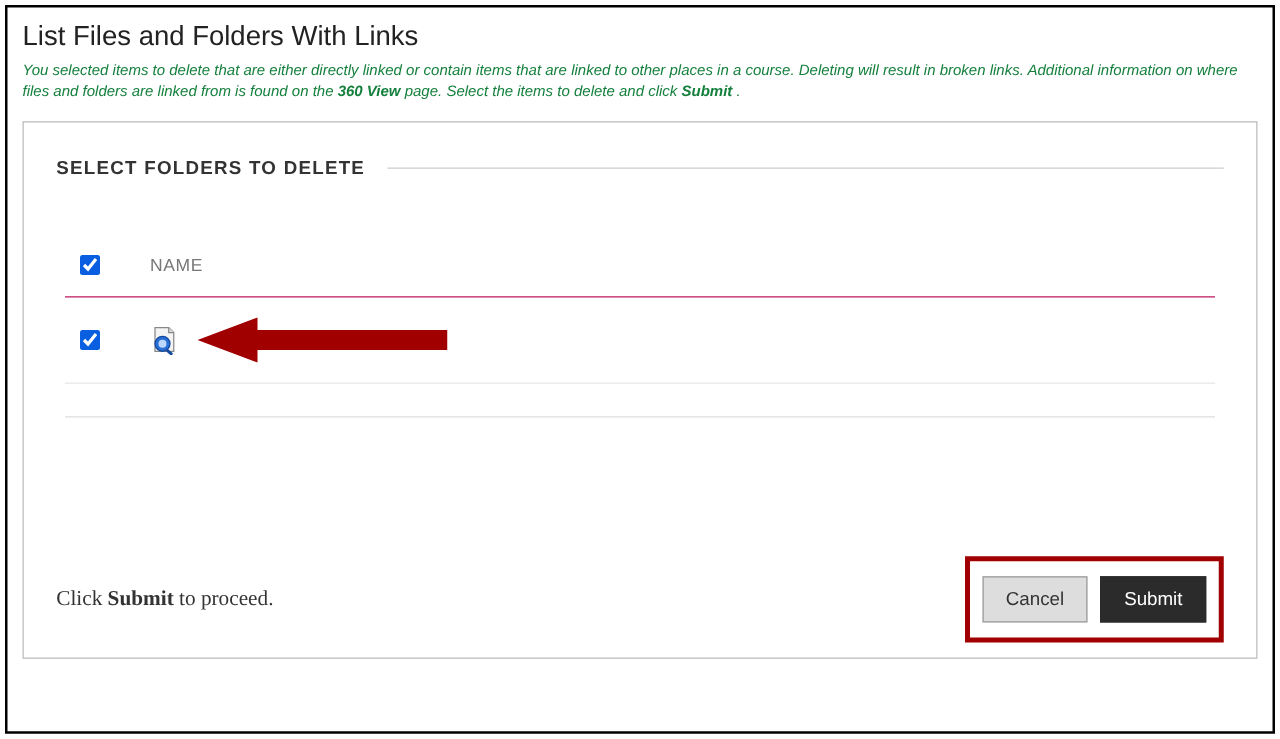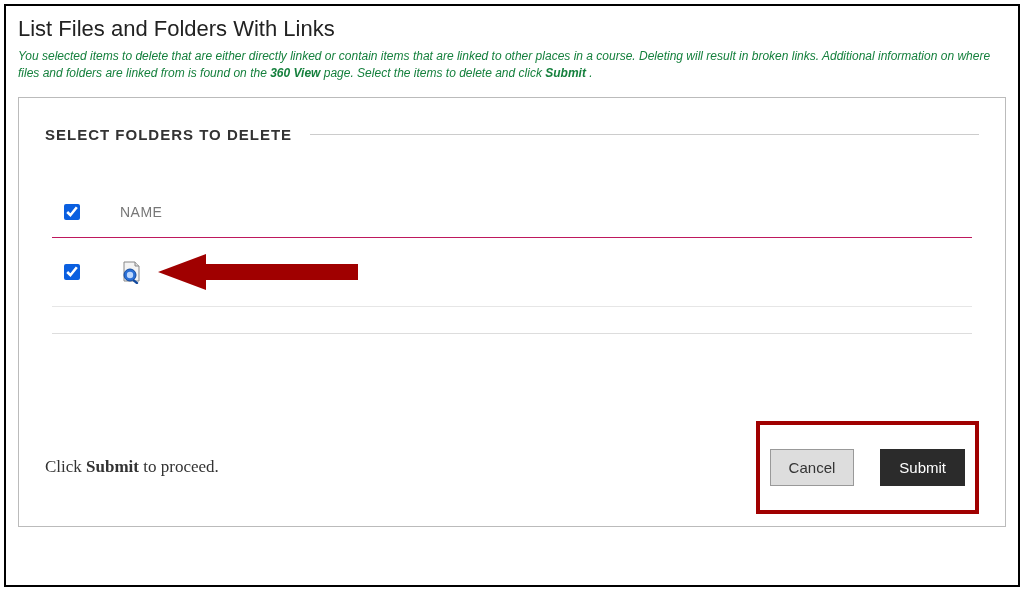--- a/index.html
+++ b/index.html
@@ -103,23 +103,23 @@
     justify-content: space-between;
   }
   .footer-text {
     font-family: Georgia, "Times New Roman", serif;
     font-size: 17px;
     color: #333;
   }
   .footer-text .strong { font-weight: 700; }
   .button-box {
     border: 4px solid #a00000;
-    padding: 24px 10px;
+    padding: 12px 10px;
     display: flex;
-    gap: 26px;
+    gap: 10px;
   }
   button {
     font-size: 15px;
     padding: 9px 18px;
     border: 1px solid #999;
     cursor: pointer;
   }
   .btn-cancel { background: #ddd; color: #333; }
   .btn-submit { background: #2b2b2b; color: #fff; border-color:#2b2b2b; }
 </style>

